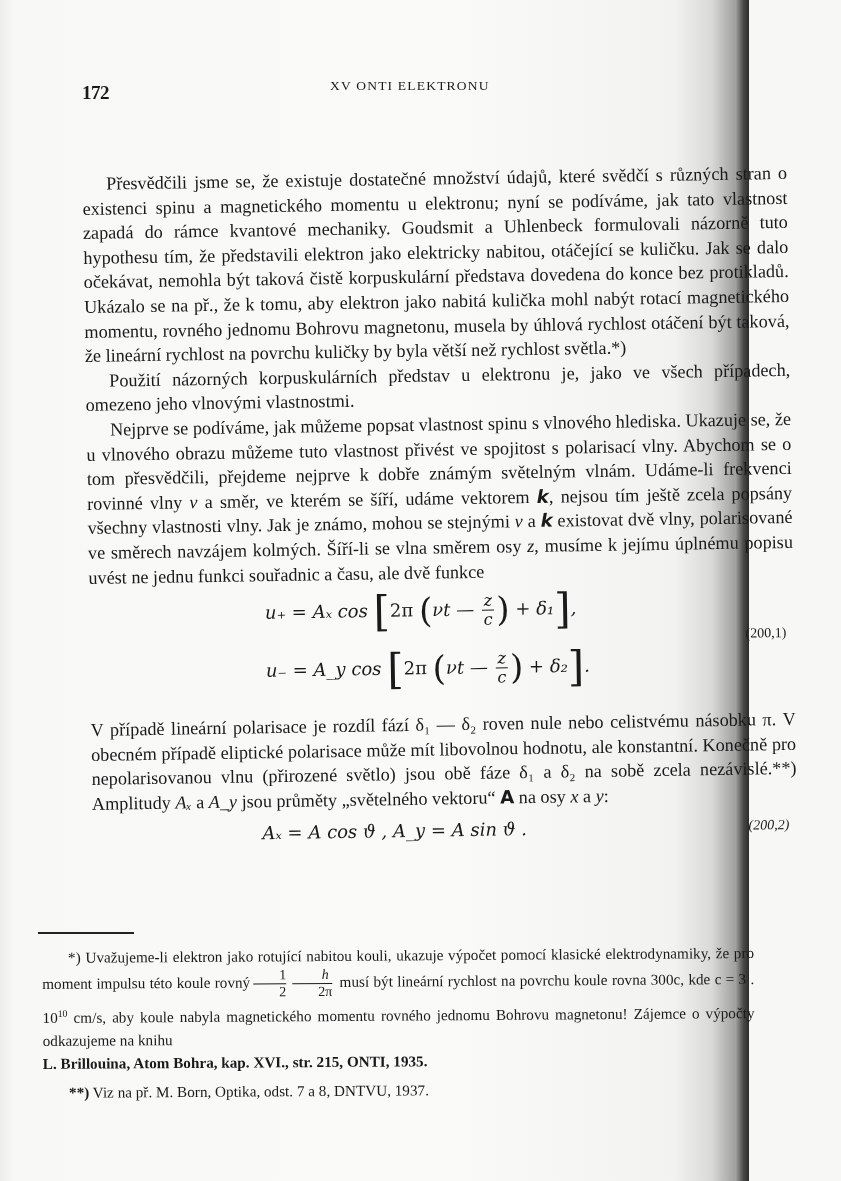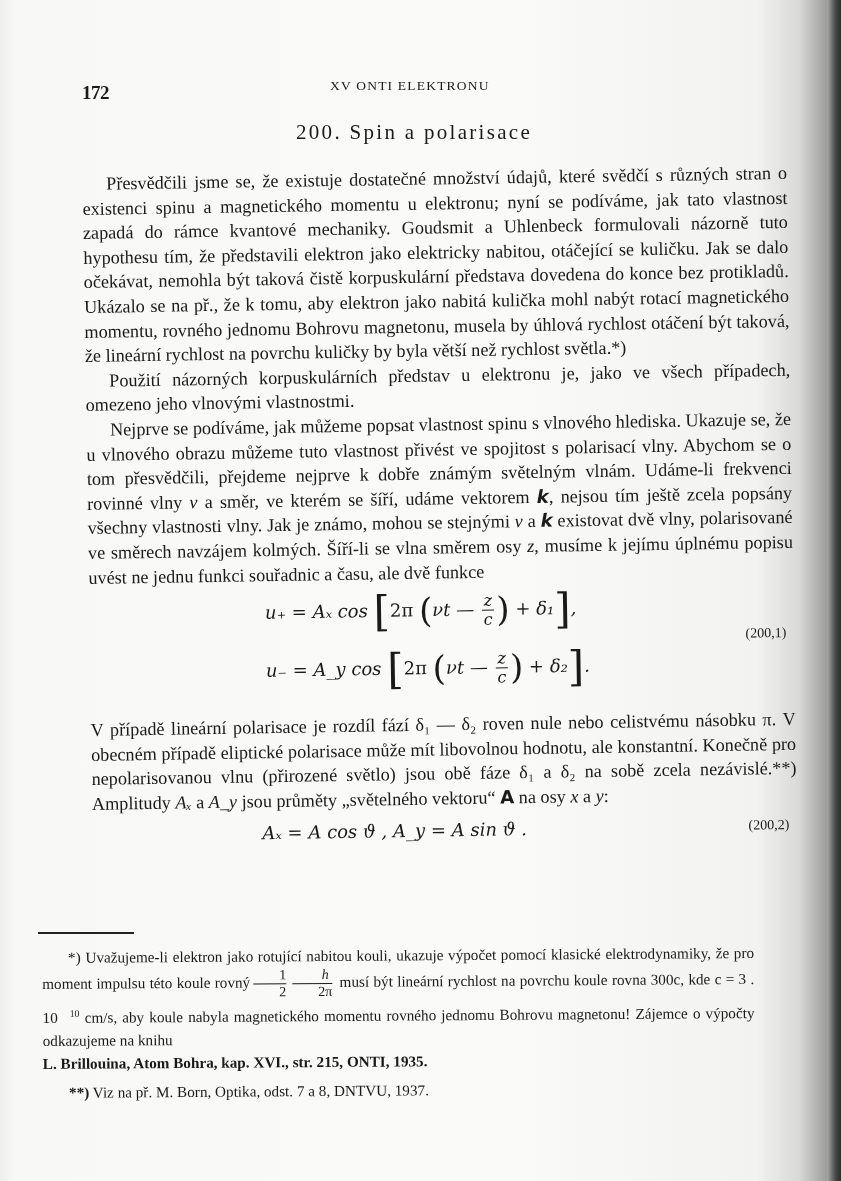--- a/index.html
+++ b/index.html
@@ -4,21 +4,21 @@
   <style>
     html, body { margin: 0; padding: 0; }
     body {
       width: 841px; height: 1181px; overflow: hidden;
       background: #f7f7f5;
       position: relative;
       font-family: "DejaVu Serif", "Liberation Serif", serif;
       color: #1a1a1a;
     }
     .page {
-      position: absolute; left: 0; top: 0; width: 841px; height: 1181px;
+      position: absolute; left: 0; top: 0; width: 749px; height: 1181px;
       background: linear-gradient(to right, #ededeb 0px, #f8f8f6 14px, #fafaf8 60%, #f2f2f0 90%, #d9d9d7 95%, #9a9a98 98.5%, #6b6b69 100%);
     }
     .spine {
       position: absolute; right: 0; top: 0; width: 14px; height: 1181px;
       background: linear-gradient(to right, #a9a9a7, #4a4a48 60%, #2c2c2a);
     }
     .content {
       position: absolute; left: 82px; top: 68px; width: 712px;
       font-family: "Liberation Serif", "DejaVu Serif", serif;
     }
@@ -58,53 +58,52 @@
     .frac span { display: block; line-height: 18px; }
     .frac .num { border-bottom: 1px solid #1a1a1a; padding: 0 2px; }
     .eq-num {
       position: absolute; right: 8px; top: 38px; font-style: normal;
       font-family: "Liberation Serif", serif; font-size: 14px;
     }
     .eq2 {
       position: relative; height: 32px; margin-top: 6px;
     }
     .eq2 .eq-line { left: 170px; top: 2px; }
-    .eq2 .eq-num { top: 2px; }
+    .eq2 .eq-num { top: 2px; font-style: italic; }
     .rule {
       position: absolute; left: 38px; top: 932px; width: 96px; height: 2px; background: #222;
     }
     .footnotes {
       position: absolute; left: 42px; top: 946px; width: 712px;
       font-family: "Liberation Serif", serif;
       font-size: 15.2px; line-height: 23px; text-align: justify;
       transform: rotate(-0.4deg); transform-origin: 0 0;
     }
     .footnotes p { margin: 0; text-indent: 26px; }
     .footnotes p + p { margin-top: 6px; }
     .mathit { font-style: italic; }
     .bold-vec { font-family: "DejaVu Sans", sans-serif; font-weight: bold; font-style: italic; }
     .bold-vec-up { font-family: "DejaVu Sans", sans-serif; font-weight: bold; }
     .inline-frac { display: inline-block; text-align: center; vertical-align: middle; font-size: 14px; margin: 0 3px; }
     .inline-frac span { display: block; line-height: 16px; }
     .inline-frac .num { border-bottom: 1px solid #1a1a1a; }
-    sub, sup { font-size: 0.65em; margin-left: 12px; }
+    sub, sup { font-size: 0.65em; }
   </style>
 </head>
 <body>
 
 <div class="page">
   <div class="spine"></div>
 
   <div class="content">
     <div class="header">
       <span class="page-number">172</span>
       <span class="running-head">XV ONTI ELEKTRONU</span>
     </div>
 
-    <div class="section-title">200. Spin a polarisace</div>
 
     <div class="body-text">
       <p>Přesvědčili jsme se, že existuje dostatečné množství údajů, které svědčí s různých stran o existenci spinu a magnetického momentu u elektronu; nyní se podíváme, jak tato vlastnost zapadá do rámce kvantové mechaniky. Goudsmit a Uhlenbeck formulovali názorně tuto hypothesu tím, že představili elektron jako elektricky nabitou, otáčející se kuličku. Jak se dalo očekávat, nemohla být taková čistě korpuskulární představa dovedena do konce bez protikladů. Ukázalo se na př., že k tomu, aby elektron jako nabitá kulička mohl nabýt rotací magnetického momentu, rovného jednomu Bohrovu magnetonu, musela by úhlová rychlost otáčení být taková, že lineární rychlost na povrchu kuličky by byla větší než rychlost světla.*)</p>
       <p>Použití názorných korpuskulárních představ u elektronu je, jako ve všech případech, omezeno jeho vlnovými vlastnostmi.</p>
       <p><span>Nejprve se podíváme, jak můžeme popsat vlastnost spinu s vlnového hlediska. Ukazuje se, že u vlnového obrazu můžeme tuto vlastnost přivést ve spojitost s polarisací vlny. Abychom se o tom přesvědčili, přejdeme nejprve k dobře známým světelným vlnám. Udáme-li frekvenci rovinné vlny </span><span class="mathit">ν</span><span> a směr, ve kterém se šíří, udáme vektorem </span><span class="bold-vec">k</span><span>, nejsou tím ještě zcela popsány všechny vlastnosti vlny. Jak je známo, mohou se stejnými </span><span class="mathit">ν</span><span> a </span><span class="bold-vec">k</span><span> existovat dvě vlny, polarisované ve směrech navzájem kolmých. Šíří-li se vlna směrem osy </span><span class="mathit">z</span><span>, musíme k jejímu úplnému popisu uvést ne jednu funkci souřadnic a času, ale dvě funkce</span></p>
 
       <div class="equation-block">
         <div class="eq-line" style="top:4px;">
           <span>u₊ = Aₓ cos</span>
           <span class="bracket">[</span><span class="up">2π</span>

